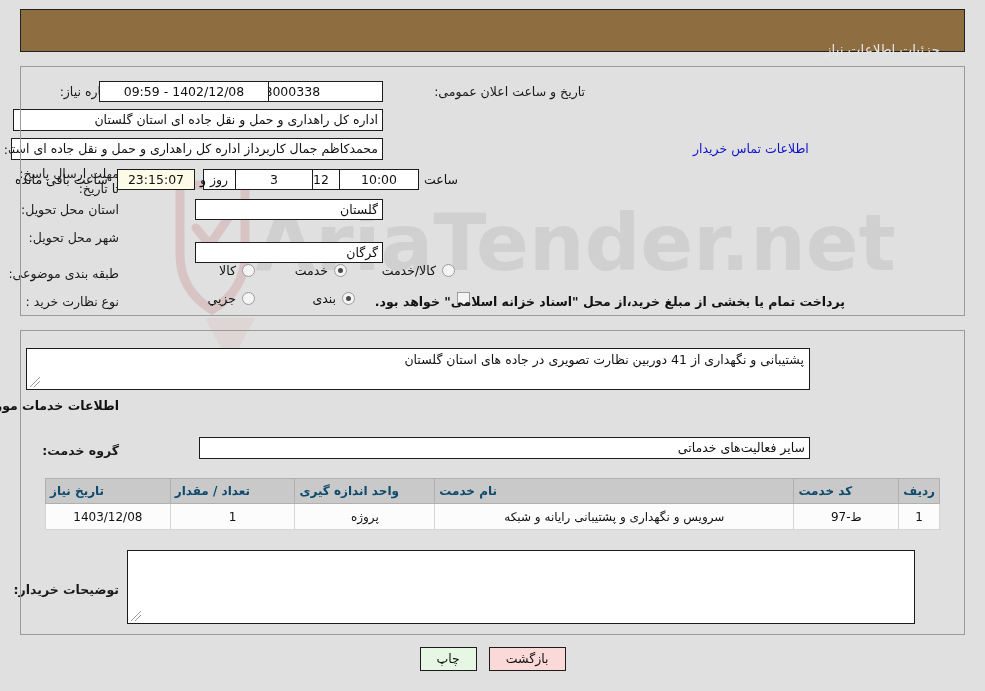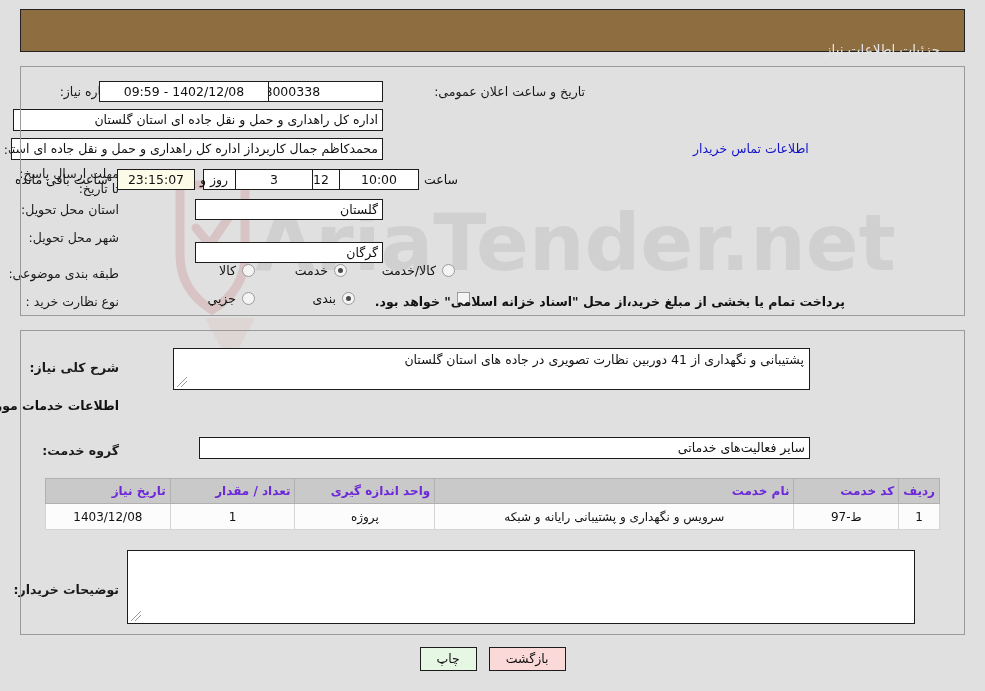--- a/index.html
+++ b/index.html
@@ -169,25 +169,25 @@
     width: 895px;
     border-collapse: collapse;
     font-size: 12px;
     z-index: 2;
     background: #fff;
     border: 1px solid #b6b6b6;
   }
   .tbl th {
     background: #c9c9c9;
     border: 1px solid #b0b0b0;
-    color: #6d28d9;
+    color: #0c4a6e;
     font-weight: bold;
     height: 25px;
     padding: 0 4px;
-    text-align: right;
+    text-align: left;
     white-space: nowrap;
   }
   .tbl td {
     background: #fcfcfc;
     border: 1px solid #d4d4d4;
     color: #111;
     height: 26px;
     padding: 0 4px;
     text-align: center;
     white-space: nowrap;
@@ -296,21 +296,21 @@
     <span class="radio on"></span>
     <span class="radio-lbl" style="margin-left:0;">بندی</span>
   </div>
 
   <div class="checkbox" style="right:515px; top:292px;"></div>
   <div class="plain" style="right:140px; top:294px;font-weight:bold;">پرداخت تمام یا بخشی از مبلغ خرید،از محل "اسناد خزانه اسلامی" خواهد بود.</div>
 
   <div class="panel" id="panel-mid"></div>
 
   <div class="lbl bold" style="right:866px; top:360px;margin-left:20px;">شرح کلی نیاز:</div>
-  <div class="txtarea" style="right:175px; top:348px; width:637px; height:42px;">
+  <div class="txtarea" style="right:175px; top:348px; width:784px; height:42px;">
     <span>پشتیبانی و نگهداری از 41 دوربین نظارت تصویری در جاده های استان گلستان</span>
     <svg class="resize-grip" viewBox="0 0 12 12">
       <line x1="1" y1="11" x2="11" y2="1" stroke="#9a9a9a" stroke-width="1"></line>
       <line x1="5" y1="11" x2="11" y2="5" stroke="#9a9a9a" stroke-width="1"></line>
     </svg>
   </div>
 
   <div class="sect-head" style="right:866px; top:398px;">اطلاعات خدمات مورد نیاز</div>
 
   <div class="lbl bold" style="right:866px; top:443px;">گروه خدمت:</div>

